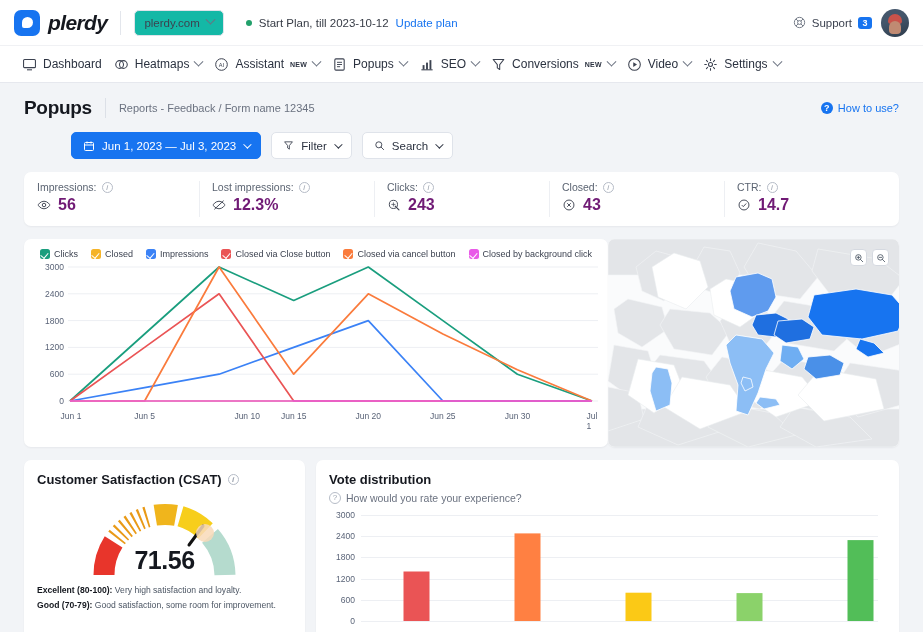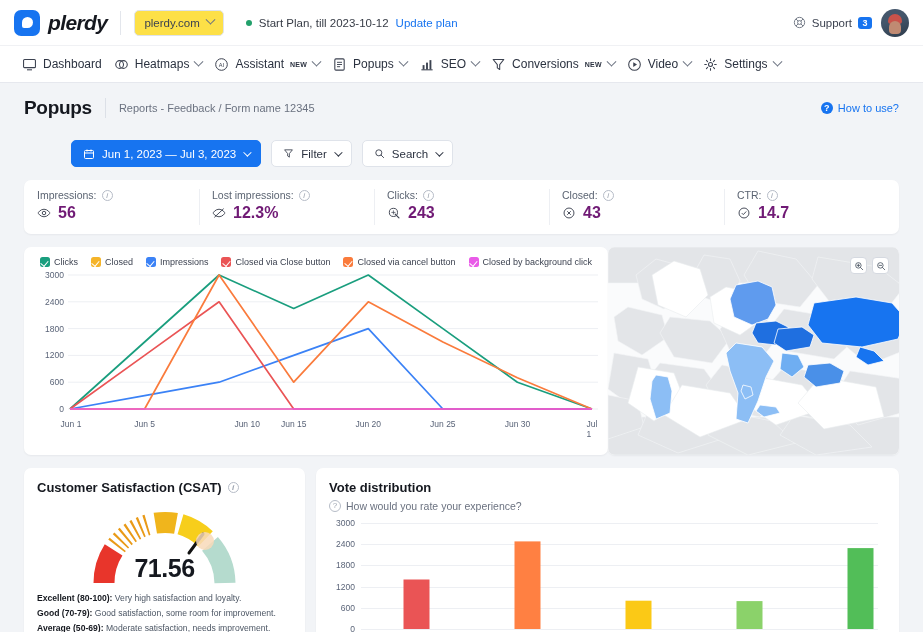--- a/index.html
+++ b/index.html
@@ -26,21 +26,21 @@
   .logo-mark::after {
     content: ""; width: 11px; height: 11px; border-radius: 50% 50% 50% 2px;
     background: #fff;
   }
   .logo-text { font-size: 21px; font-weight: bold; letter-spacing: -0.6px; color: #15181F; }
   .vdiv { width: 1px; height: 24px; background: #E3E6EC; margin: 0 13px; }
   .site-select {
     border: 1px solid #DFE3EA; border-radius: 5px;
     height: 26px; display: flex; align-items: center; gap: 7px;
     padding: 0 9px; font-size: 11.5px; color: #3C4椒; color: #3C4250;
-    background: #fde047; cursor: pointer;
+    background: #14b8a6; cursor: pointer;
   }
   .plan {
     display: flex; align-items: center; gap: 7px;
     margin-left: 22px; font-size: 11.5px; color: #363B45;
   }
   .dot-green { width: 6px; height: 6px; border-radius: 50%; background: #22A06B; }
   .link-blue { color: #1774F0; text-decoration: none; cursor: pointer; }
   .top-right { margin-left: auto; display: flex; align-items: center; gap: 9px; }
   .support { display: flex; align-items: center; gap: 6px; font-size: 11.5px; color: #3C4250; cursor: pointer; }
   .badge-count {
@@ -81,21 +81,21 @@
   .title-row { display: flex; align-items: center; gap: 13px; }
   .page-title { font-size: 19px; font-weight: bold; color: #15181F; letter-spacing: -.3px; }
   .bc-div { width: 1px; height: 20px; background: #DCE0E7; }
   .breadcrumb { font-size: 11px; color: #6B7280; }
   .howto { margin-left: auto; display: flex; align-items: center; gap: 5px; font-size: 11px; color: #1774F0; cursor: pointer; }
   .icon-circle-q {
     width: 12px; height: 12px; border-radius: 50%; background: #1774F0; color: #fff;
     font-size: 9px; line-height: 12px; text-align: center; font-weight: bold;
   }
 
-  .controls { display: flex; gap: 10px; margin-top: 21px; padding-left: 47px; }
+  .controls { display: flex; gap: 10px; margin-top: 13px; padding-left: 47px; }
   .btn {
     height: 27px; display: flex; align-items: center; gap: 7px;
     padding: 0 11px; border-radius: 5px; font-size: 11.5px; cursor: pointer;
     border: 1px solid #DFE3EA; background: #fff; color: #2B3240;
   }
   .btn-primary { background: #1774F0; border-color: #1774F0; color: #fff; font-weight: 500; }
   .chev-w { width: 6px; height: 6px; border-right: 1.4px solid currentColor; border-bottom: 1.4px solid currentColor; transform: rotate(45deg) translateY(-2px); }
 
   
   .kpi-card {
@@ -526,21 +526,20 @@
         <path d="M143.5 23.3 A 61 61 0 0 1 168.5 37.8" fill="none" stroke="#F7CE1B" stroke-width="21"></path>
         <path d="M173 42.8 A 61 61 0 0 1 188 82" fill="none" stroke="#B5DBCE" stroke-width="21"></path>
         <path d="M152 52 L 166 33" stroke="#111" stroke-width="3" stroke-linecap="round"></path>
         <circle cx="168" cy="40" r="9" fill="#F8D9B8" opacity="0.85"></circle>
       </svg>
       <div class="gauge-val">71.56</div>
     </div>
     <div class="csat-legend" id="csatlegend">
         <div class="cl-line"><b>Excellent (80-100):</b><span> Very high satisfaction and loyalty.</span></div>
         <div class="cl-line"><b>Good (70-79):</b><span> Good satisfaction, some room for improvement.</span></div>
-        <div class="cl-line"><b>Average (50-69):</b><span> Moderate satisfaction, needs improvement.</span></div>
       </div>
   </div>
 
   <div class="card vote-card">
     <div class="card-title">Vote distribution</div>
     <div class="card-sub">
       <span class="i-circle-q">?</span>
       <span>How would you rate your experience?</span>
     </div>
     <div class="bars">

